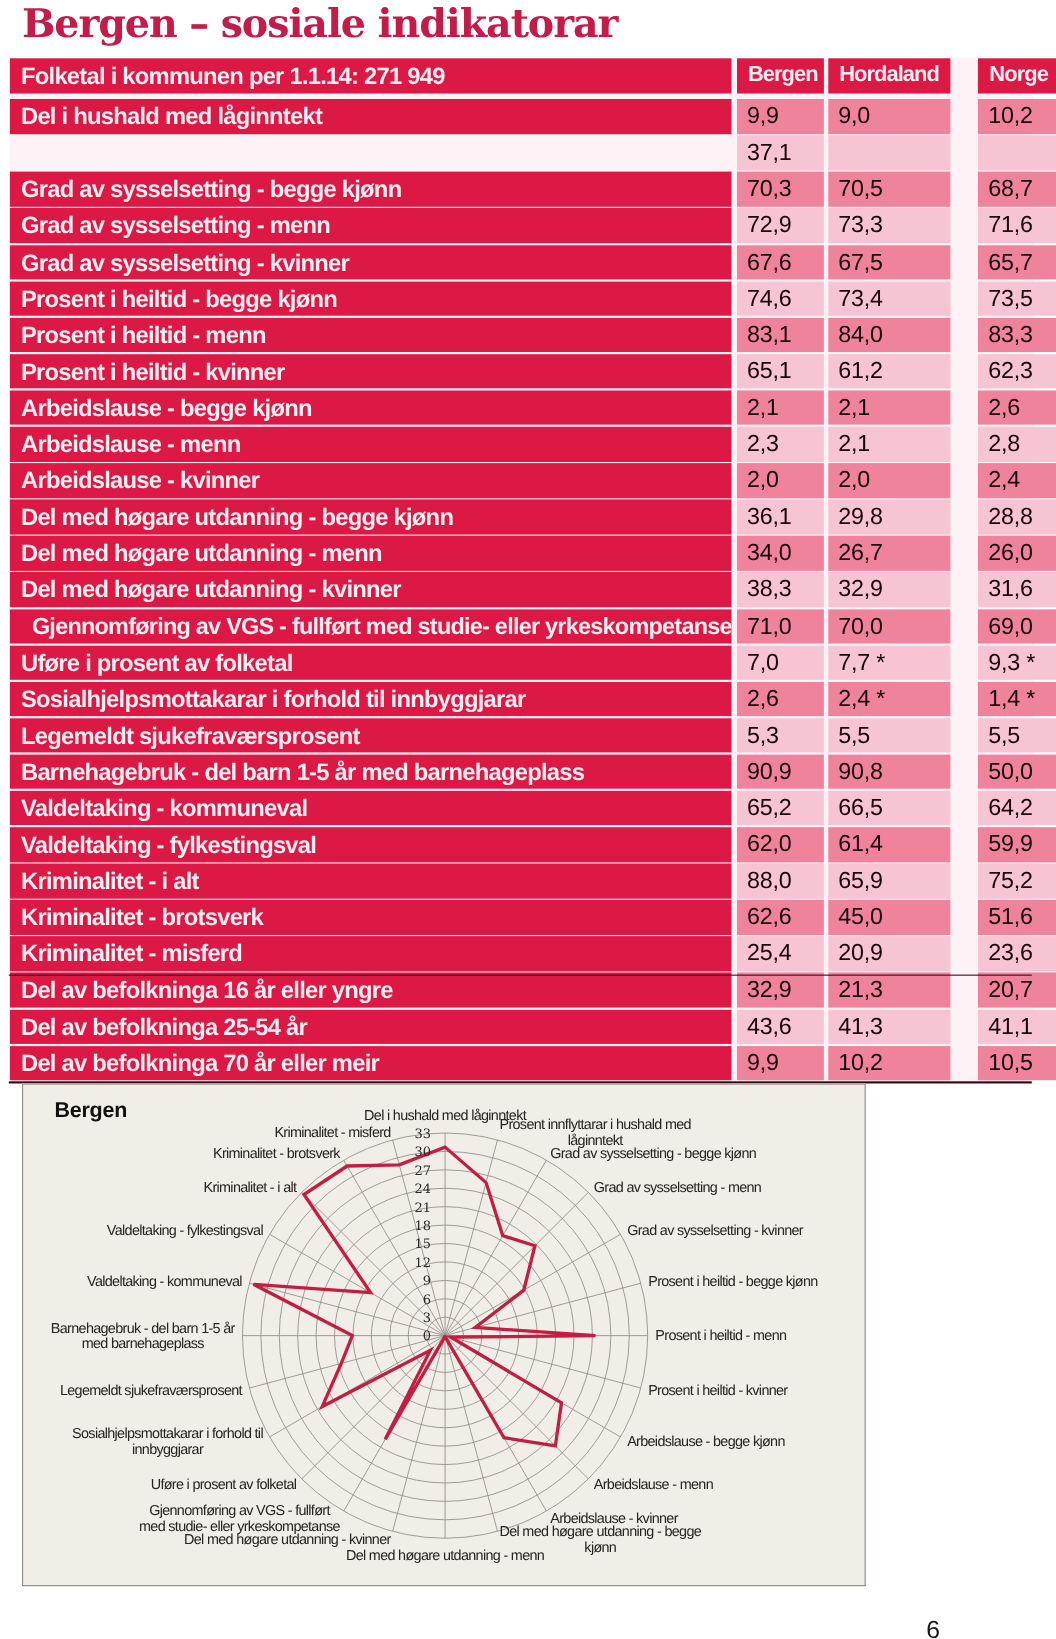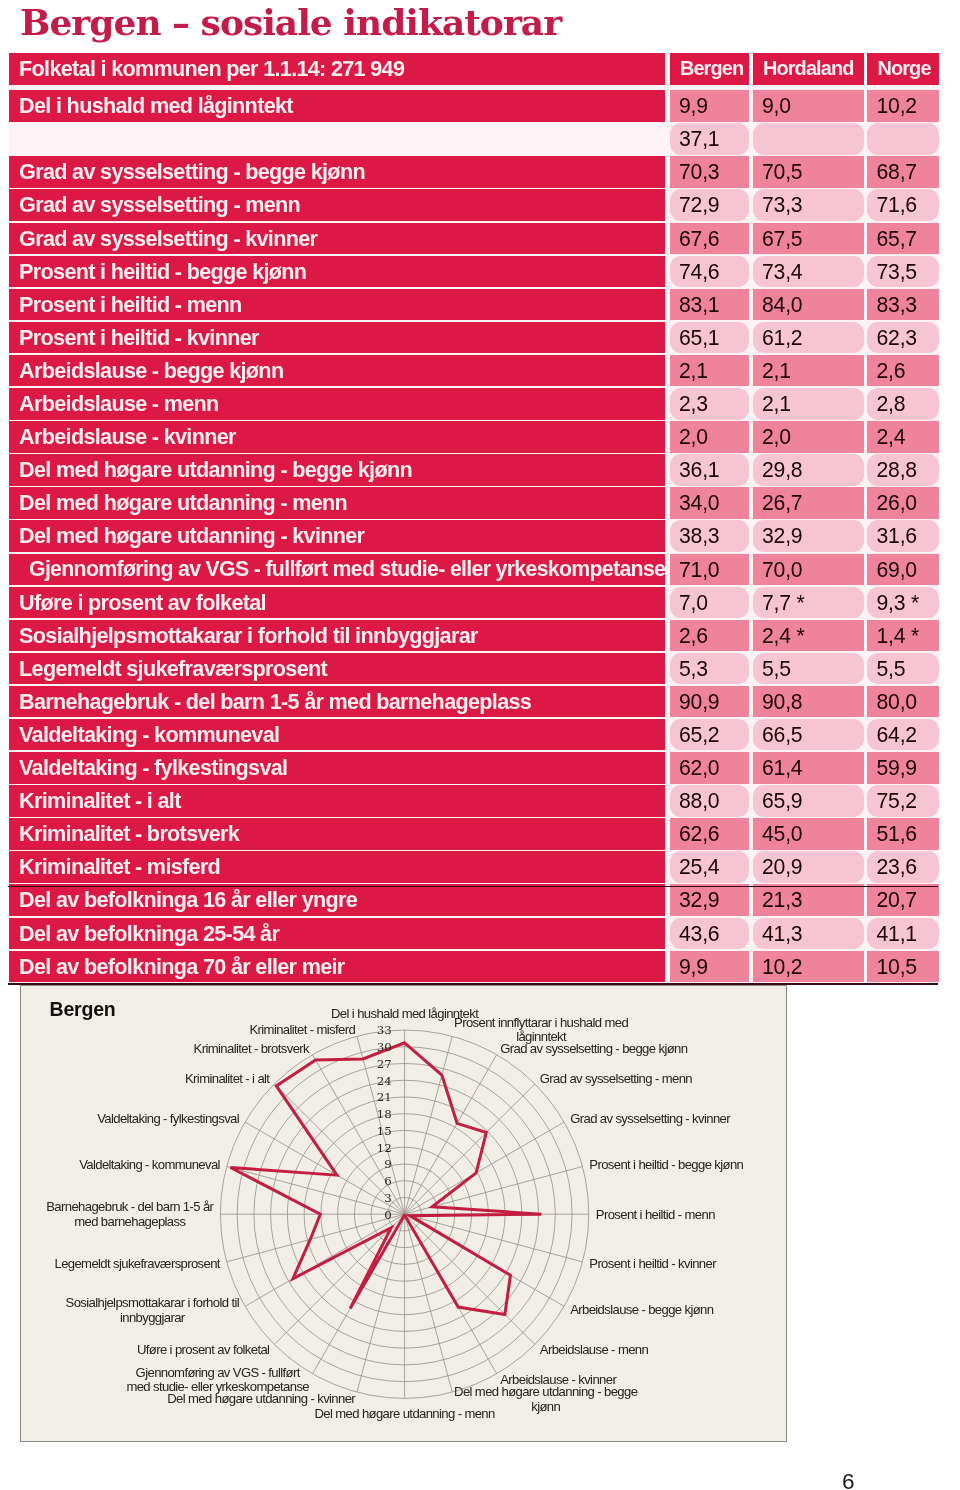--- a/index.html
+++ b/index.html
@@ -11,26 +11,26 @@
 
   #tbl{position:absolute;left:9px;top:53.3px;width:930px;background:#FDF2F5;}
   .row{position:relative;height:31.5px;margin-bottom:1.6px;}
   .lab{position:absolute;left:0;top:0;width:656px;height:31.5px;background:#DC1845;color:#FBEDF0;
        font-weight:bold;font-size:21.6px;line-height:31.5px;padding-left:10.1px;box-sizing:border-box;
        white-space:nowrap;overflow:hidden;letter-spacing:-0.68px;}
   .cell{position:absolute;top:0;height:31.5px;font-size:21.2px;line-height:31.6px;color:#1B0409;letter-spacing:-0.2px;
         padding-left:9.5px;box-sizing:border-box;white-space:nowrap;}
   .c1{left:660.5px;width:79px;}
   .c2{left:743.5px;width:111px;}
-  .c3{left:858px;width:72px;}
+  .c3{left:880px;width:72px;}
   .hdr{margin-bottom:5.4px;border-radius:15px;}
   .hdr .cell{background:#DC1845;color:#FBEDF0;font-weight:bold;font-size:19.9px;letter-spacing:-0.85px;padding-left:10.4px;}
   .dark .cell{background:#F0839C;}
   .sep{position:absolute;left:8px;height:1.4px;background:#3a0a14;}
-  .light .cell{background:#F7C4D3;border-radius:11px;}
+  .light .cell{background:#F7C4D3;}
 
   #chart{position:absolute;left:20px;top:985px;width:767px;height:457px;background:#F1EEE8;
          border:1px solid #8d8a85;box-sizing:border-box;}
   #chartTitle{position:absolute;left:28.5px;top:13px;font-size:19.5px;font-weight:bold;color:#121110;letter-spacing:-0.2px;line-height:20px;}
   #chartsvg{position:absolute;left:-0.5px;top:-0.5px;}
   .axlab{font-family:"Liberation Sans",sans-serif;font-size:13.1px;letter-spacing:-0.62px;fill:#272320;}
   .rlab{font-family:"DejaVu Serif",serif;font-size:11.8px;fill:#2b2725;}
   #pageno{position:absolute;right:0px;top:1469px;width:10px;font-family:"Liberation Sans",sans-serif;font-size:22.5px;line-height:26px;color:#1a1a1a;text-align:left;}
 </style>
 </head>
@@ -150,21 +150,21 @@
       <div class="row light">
         <div class="lab">Legemeldt sjukefraværsprosent</div>
         <div class="cell c1">5,3</div>
         <div class="cell c2">5,5</div>
         <div class="cell c3">5,5</div>
       </div>
       <div class="row dark">
         <div class="lab">Barnehagebruk - del barn 1-5 år med barnehageplass</div>
         <div class="cell c1">90,9</div>
         <div class="cell c2">90,8</div>
-        <div class="cell c3">80,0</div>
+        <div class="cell c3">50,0</div>
       </div>
       <div class="row light">
         <div class="lab">Valdeltaking - kommuneval</div>
         <div class="cell c1">65,2</div>
         <div class="cell c2">66,5</div>
         <div class="cell c3">64,2</div>
       </div>
       <div class="row dark">
         <div class="lab">Valdeltaking - fylkestingsval</div>
         <div class="cell c1">62,0</div>

